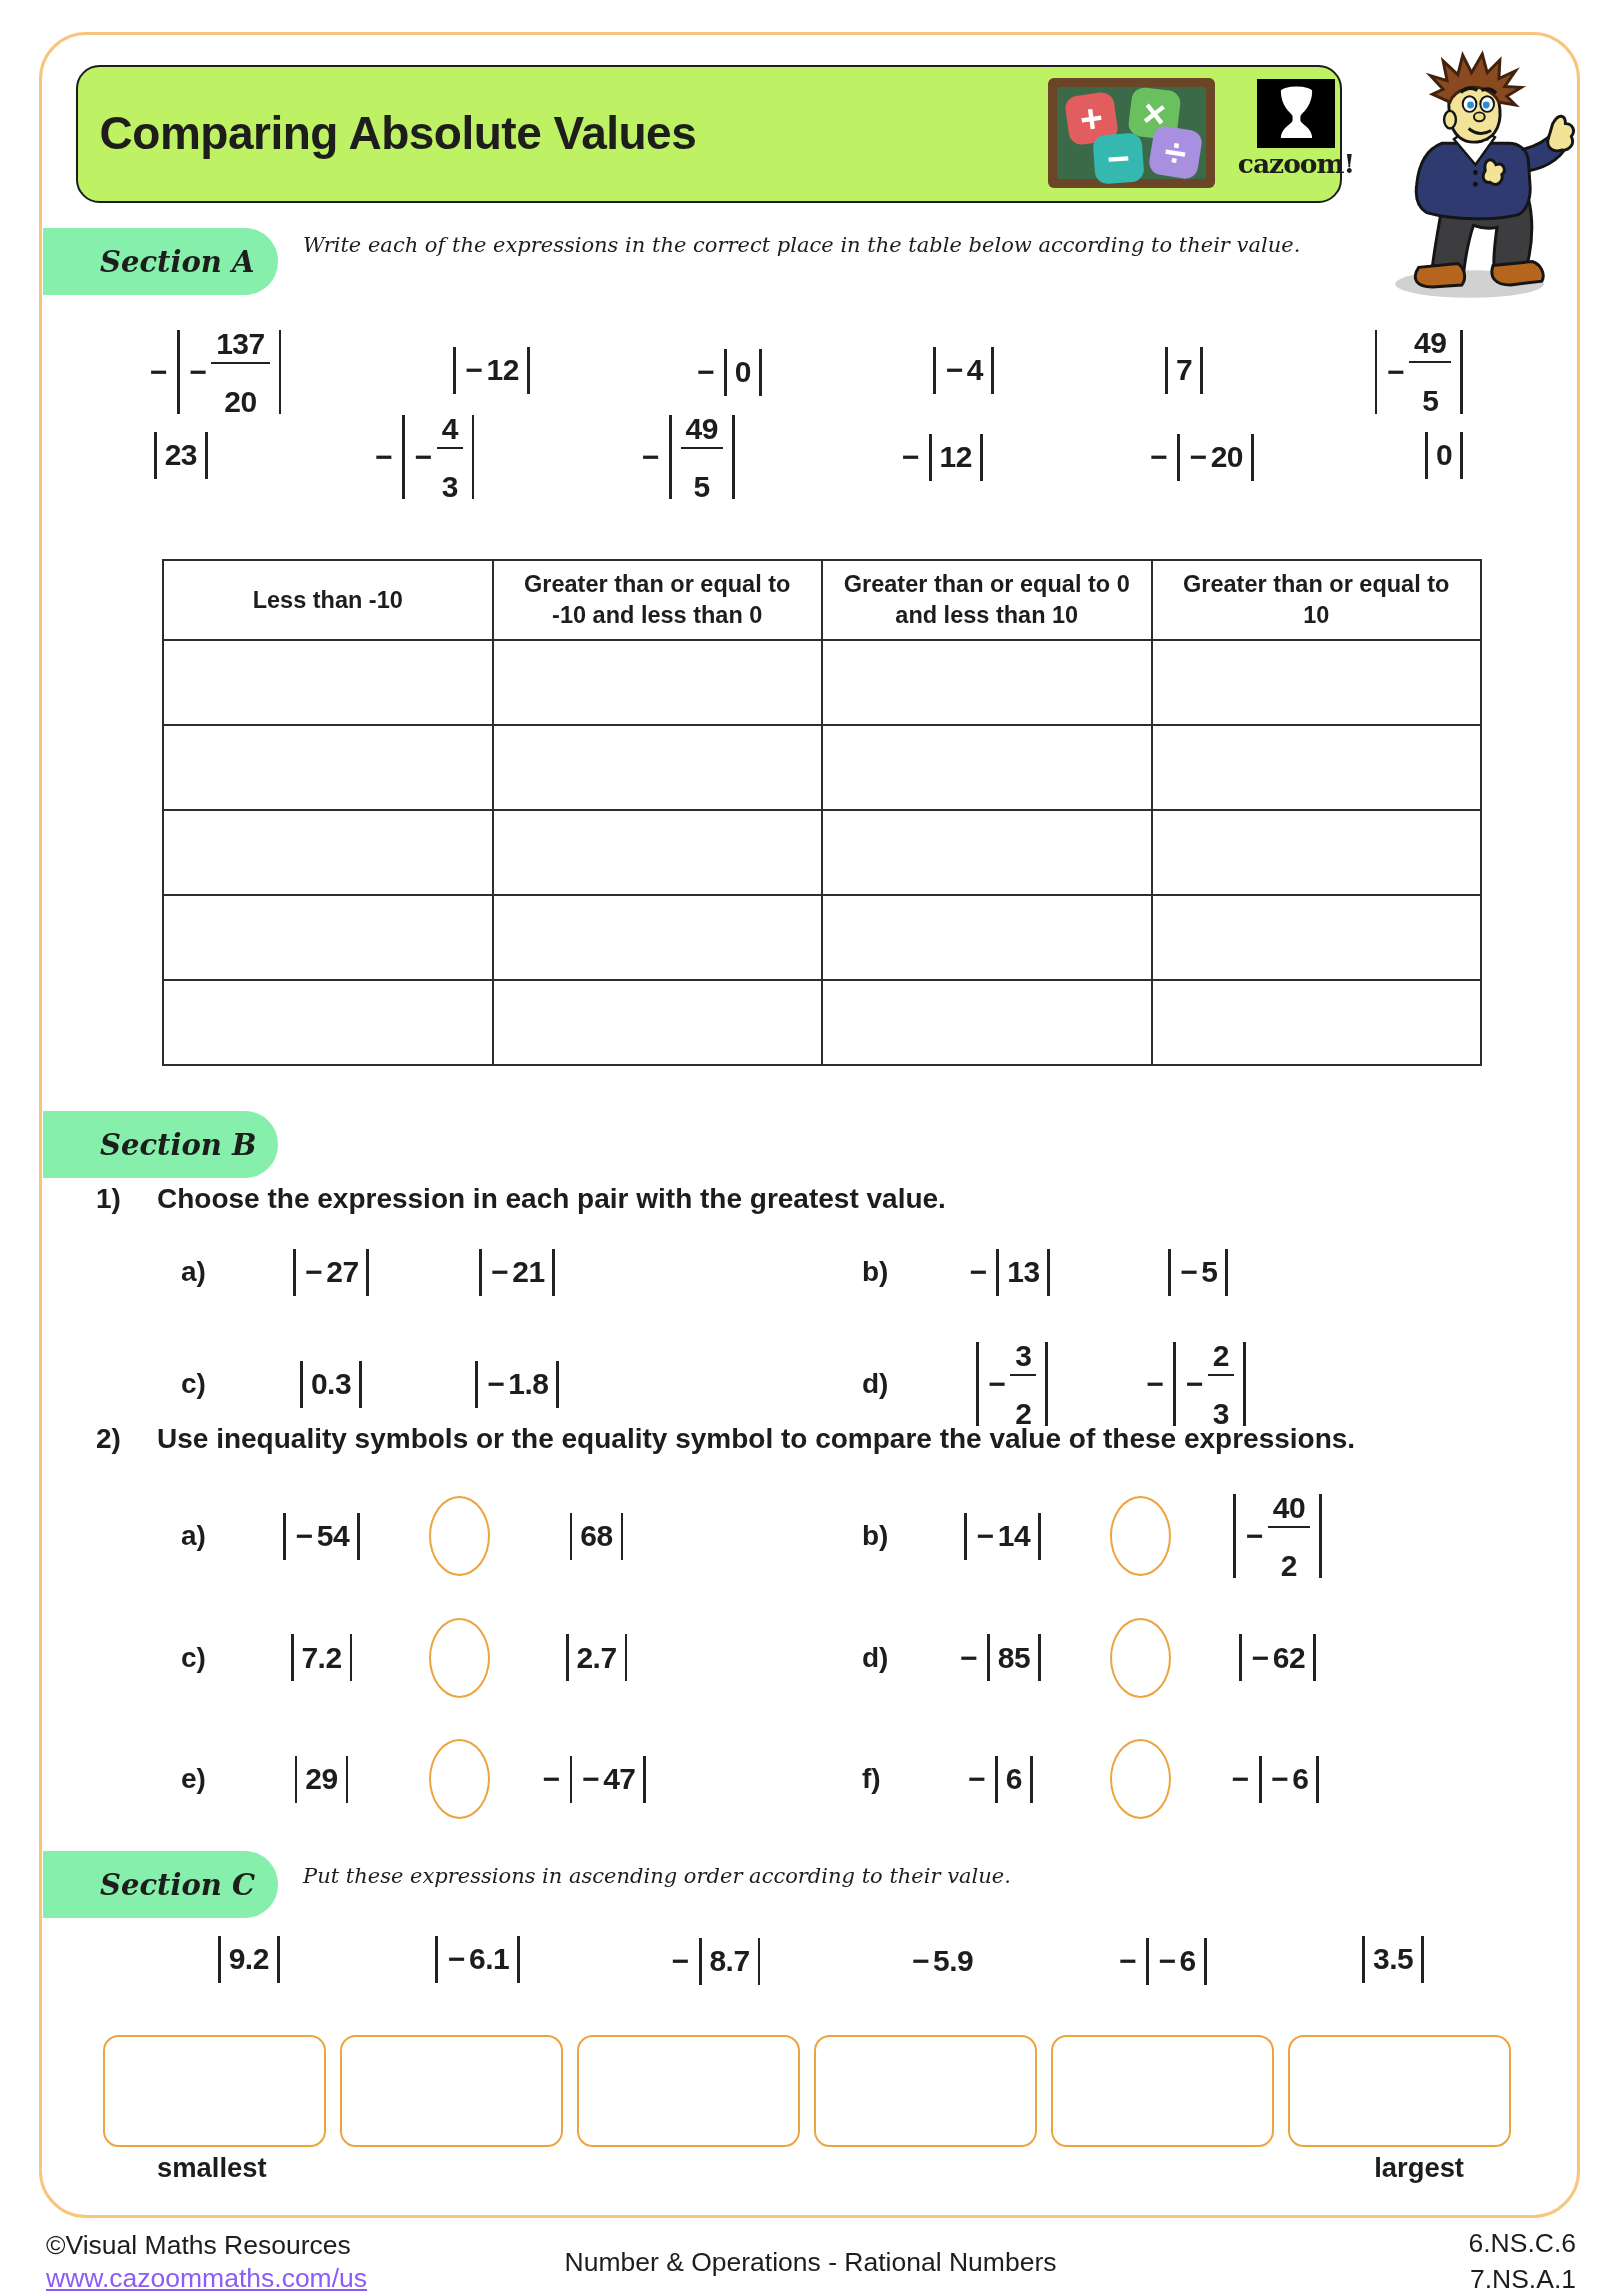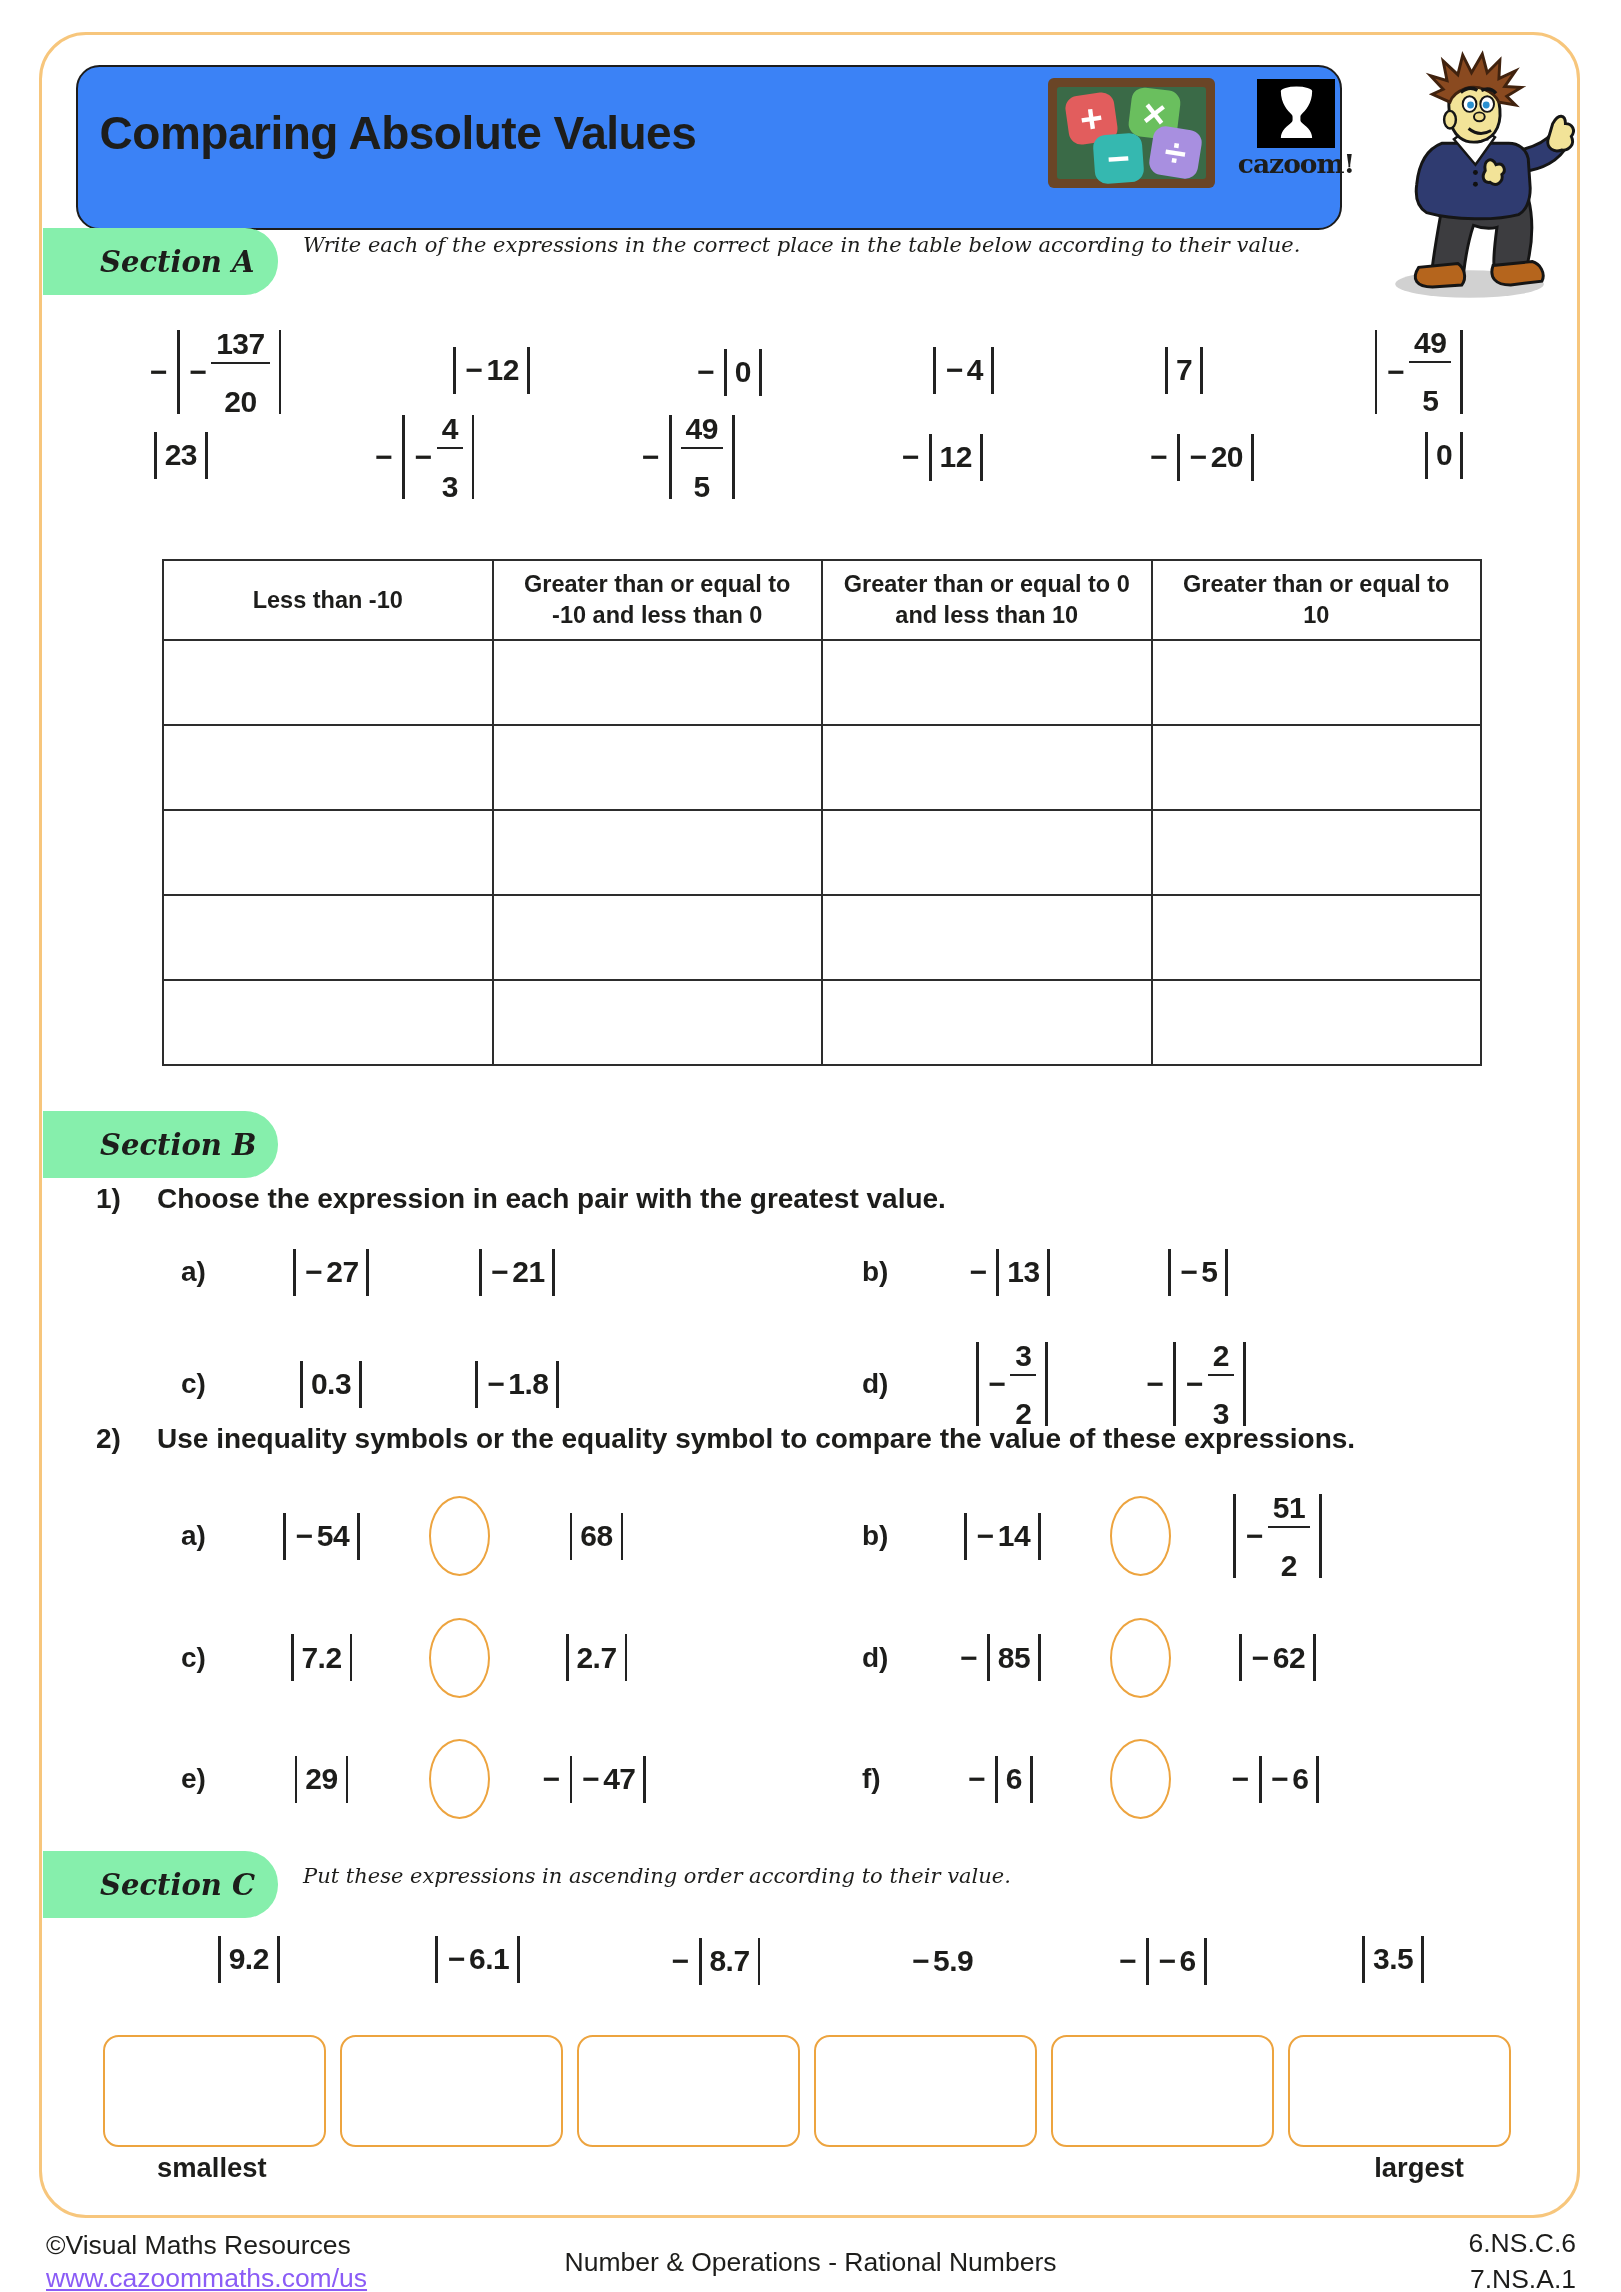--- a/index.html
+++ b/index.html
@@ -9,22 +9,22 @@
     font-family:"Liberation Sans", sans-serif; color:#1d1d1b;
     overflow:hidden;
   }
   .page-border {
     position:absolute; left:39px; top:32px; width:1541px; height:2186px;
     border:3.9px solid #f7c67c; border-radius:47px; pointer-events:none;
   }
 
   
   .title-box {
-    position:absolute; left:76px; top:65px; width:1266px; height:165px;
-    background:#3b82f6; border:2.9px solid #1c1c1c; border-radius:23.5px;
+    position:absolute; left:76px; top:65px; width:1266px; height:138px;
+    background:#bef264; border:2.9px solid #1c1c1c; border-radius:23.5px;
   }
   .page-title {
     position:absolute; left:21.6px; top:39px;
     font-size:46px; font-weight:bold; letter-spacing:-0.5px;
   }
   .board { position:absolute; left:970px; top:10.8px; width:167px; height:110px;
     background:#6a4526; border-radius:5.9px; }
   .board-inner { position:absolute; inset:8.8px; background:#3a6a47; border-radius:2.9px; }
   .tile { position:absolute; width:49px; height:49px; border-radius:12.7px;
     color:#fff; font-weight:bold; font-size:39px; line-height:1;
@@ -430,21 +430,21 @@
           <span class="nmb">14</span>
           <span class="bar"></span>
         </span>
       </span>
       <span class="cmp-circle"></span>
       <span class="slot">
         <span class="expr has-frac">
           <span class="bar"></span>
           <span class="mns">−</span>
           <span class="frac">
-            <span class="fnum">51</span>
+            <span class="fnum">40</span>
             <span class="fden">2</span>
           </span>
           <span class="bar"></span>
         </span>
       </span>
     </div>
     <div class="pair">
       <span class="pair-label">c)</span>
       <span class="slot">
         <span class="expr">

